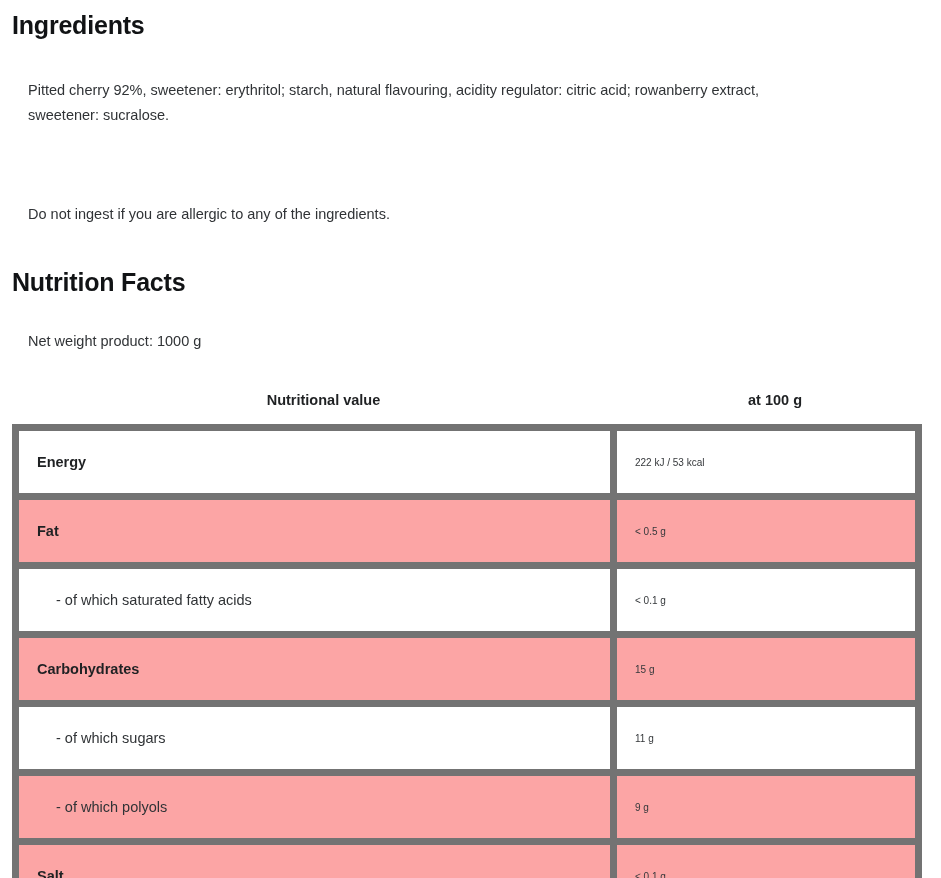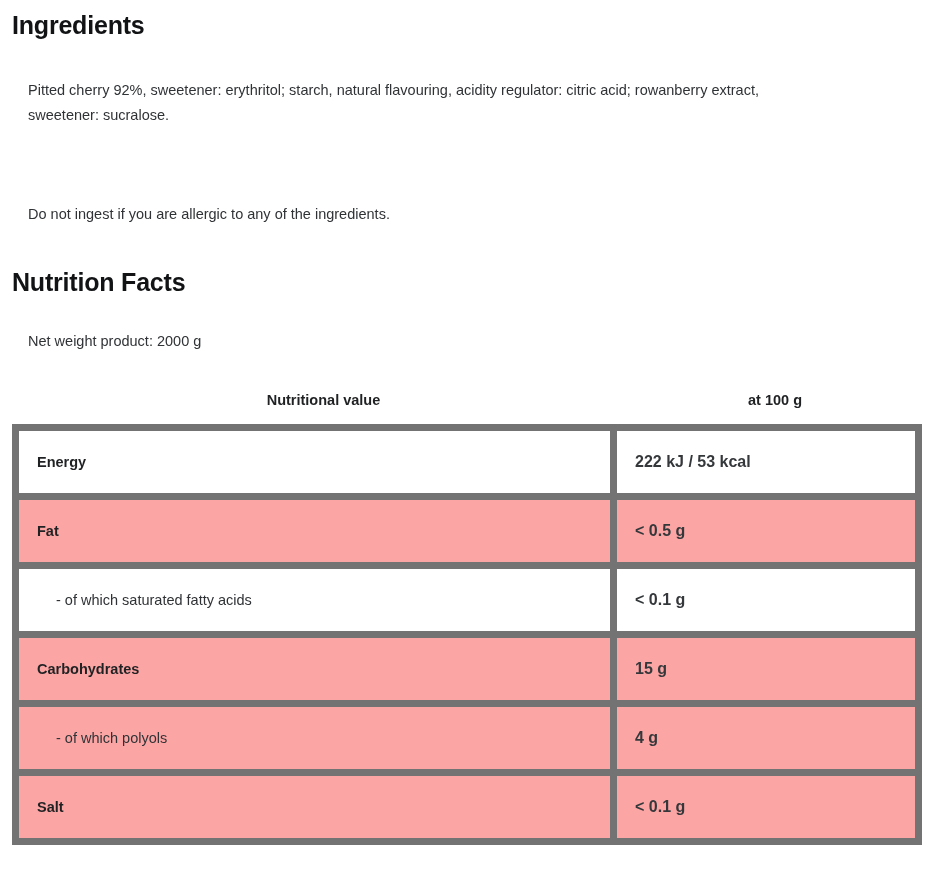--- a/index.html
+++ b/index.html
@@ -79,23 +79,23 @@
     color: #1f2123;
     font-size: 14.5px;
   }
   table.nutrition tbody td.name.sub {
     font-weight: 400;
     color: #303336;
     padding-left: 37px;
     font-size: 14.5px;
   }
   table.nutrition tbody td.value {
-    font-weight: 700;
+    font-weight: 400;
     color: #35383b;
-    font-size: 16px;
+    font-size: 10px;
   }
 </style>
 </head>
 <body>
 
 <div class="page">
 
   <h2 class="section-title" id="ingredients-title">Ingredients</h2>
 
   <div class="gap-1"></div>
@@ -108,21 +108,21 @@
   <div class="gap-3"></div>
 
   <p class="body-text">Do not ingest if you are allergic to any of the ingredients.</p>
 
   <div class="gap-4"></div>
 
   <h2 class="section-title">Nutrition Facts</h2>
 
   <div class="gap-5"></div>
 
-  <p class="body-text">Net weight product: 2000 g</p>
+  <p class="body-text">Net weight product: 1000 g</p>
 
   <div class="gap-6"></div>
 
   <table class="nutrition">
     <colgroup>
       <col class="col-name">
       <col class="col-value">
     </colgroup>
     <thead>
       <tr>
@@ -140,23 +140,27 @@
           <td class="value">&lt; 0.5 g</td>
         </tr>
         <tr>
           <td class="name sub">- of which saturated fatty acids</td>
           <td class="value">&lt; 0.1 g</td>
         </tr>
         <tr class="alt">
           <td class="name">Carbohydrates</td>
           <td class="value">15 g</td>
         </tr>
+        <tr>
+          <td class="name sub">- of which sugars</td>
+          <td class="value">11 g</td>
+        </tr>
         <tr class="alt">
           <td class="name sub">- of which polyols</td>
-          <td class="value">4 g</td>
+          <td class="value">9 g</td>
         </tr>
         <tr class="alt">
           <td class="name">Salt</td>
           <td class="value">&lt; 0.1 g</td>
         </tr>
       </tbody>
   </table>
 
 </div>
 

